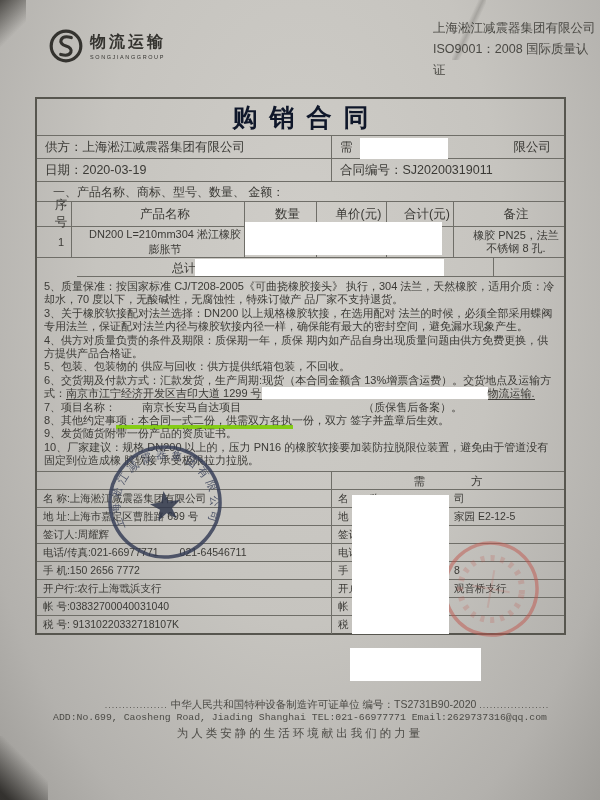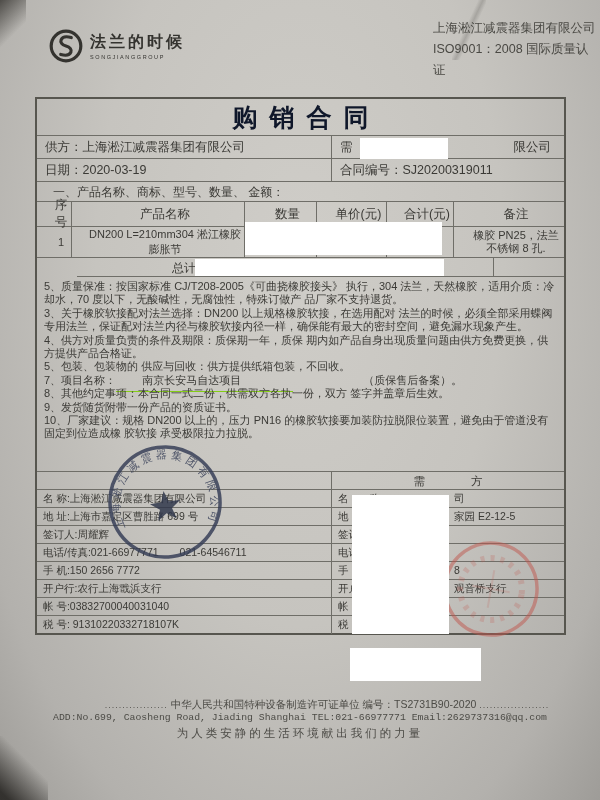--- a/index.html
+++ b/index.html
@@ -31,21 +31,21 @@
   .pgrid{display:grid;grid-template-columns:35px 173px 72px 70px 67px 1fr;border-bottom:1px solid var(--bd);}
   .pgrid>div{border-right:1px solid var(--bd);display:flex;align-items:center;justify-content:center;text-align:center;padding-left:14px;}
   .pgrid>div:last-child{border-right:none;}
   .phead>div{height:24px;font-size:12.5px;}
   .pdata>div{height:30px;font-size:11px;}
   .remark{font-size:11.5px;line-height:13px;flex-direction:column;}
   .gtotal{display:grid;grid-template-columns:417px 1fr;border-bottom:1px solid var(--bd);margin-left:40px;}
   .gtotal .lc{height:18px;border-right:1px solid var(--bd);font-size:12px;padding:2px 0 0 95px;}
   .terms{height:195px;border-bottom:1px solid var(--bd);padding:3px 7px 0;font-size:11px;line-height:13.4px;overflow:hidden;}
   .u{border-bottom:1px solid #3b3a36;}
-  .u-project{border-bottom:1px solid #84cc16;padding:0 52px 5px 26px;}
+  .u-project{border-bottom:4px solid #84cc16;padding:0 52px 12px 26px;}
   .redact-inline{display:inline-block;width:226px;height:12px;background:#fff;vertical-align:-2px;}
   
   .sig{display:grid;grid-template-columns:295px 1fr;font-size:10.5px;}
   .sig>div{height:18px;border-bottom:1px solid var(--bd);padding:2px 6px;white-space:nowrap;overflow:hidden;position:relative;}
   .sig>div.lc{border-right:1px solid var(--bd);}
   .sig>div.last{border-bottom:none;}
   .sig-head{text-align:center;font-size:11.5px;}
   .sfx{position:absolute;left:122px;top:2px;}
   .redact{position:absolute;background:#ffffff;z-index:6;}
   .stamp{z-index:4;}
@@ -62,21 +62,21 @@
 <div class="abs corner-tl"></div>
 <div class="abs corner-bl"></div>
 <div class="abs crease"></div>
 
 <div class="abs logo">
   <svg width="36" height="36" viewBox="0 0 34 34">
     <circle cx="17" cy="17" r="14" fill="none" stroke="#34332f" stroke-width="3"></circle>
     <path d="M 22,9 C 11,6 9,15 17,17 C 25,19 23,28 12,25" fill="none" stroke="#34332f" stroke-width="3" stroke-linecap="round"></path>
   </svg>
   <div class="logo-txt">
-    <div class="t1">法兰的时候</div>
+    <div class="t1">物流运输</div>
     <div class="t2">SONGJIANGGROUP</div>
   </div>
 </div>
 <div class="abs co-right">
   <div>上海淞江减震器集团有限公司</div>
   <div>ISO9001：2008 国际质量认证</div>
 </div>
 
 <div class="abs contract">
 
@@ -121,20 +121,21 @@
   <div class="gtotal">
     <div class="lc">总计大写:</div>
     <div></div>
   </div>
 
   <div class="terms">
     <div>5、质量保准：按国家标准 CJ/T208-2005《可曲挠橡胶接头》 执行，304 法兰，天然橡胶，适用介质：冷却水，70 度以下，无酸碱性，无腐蚀性，特殊订做产 品厂家不支持退货。</div>
     <div>3、关于橡胶软接配对法兰选择：DN200 以上规格橡胶软接，在选用配对 法兰的时候，必须全部采用蝶阀专用法兰，保证配对法兰内径与橡胶软接内径一样，确保能有最大的密封空间，避免漏水现象产生。</div>
     <div>4、供方对质量负责的条件及期限：质保期一年，质保 期内如产品自身出现质量问题由供方免费更换，供方提供产品合格证。</div>
     <div>5、包装、包装物的 供应与回收：供方提供纸箱包装，不回收。</div>
+    <div><span>6、交货期及付款方式：汇款发货，生产周期:现货（本合同金额含 13%增票含运费）。交货地点及运输方式：</span><span class="u">南京市江宁</span><span class="u">经济开发区吉印大道 1299 号</span><span class="redact-inline"></span><span class="u">物流运输.</span></div>
     <div><span>7、项目名称：</span><span class="u-project">南京长安马自达项目</span><span style="padding-left:70px;">（质保售后备案）。</span></div>
     <div>8、其他约定事项：本合同一式二份，供需双方各执一份，双方 签字并盖章后生效。</div>
     <div>9、发货随货附带一份产品的资质证书。</div>
     <div>10、厂家建议：规格 DN200 以上的，压力 PN16 的橡胶软接要加装防拉脱限位装置，避免由于管道没有固定到位造成橡 胶软接 承受极限拉力拉脱。</div>
   </div>
 
   <div class="sig">
     <div class="lc"></div>
     <div class="sig-head">需　　　　方</div>
 

